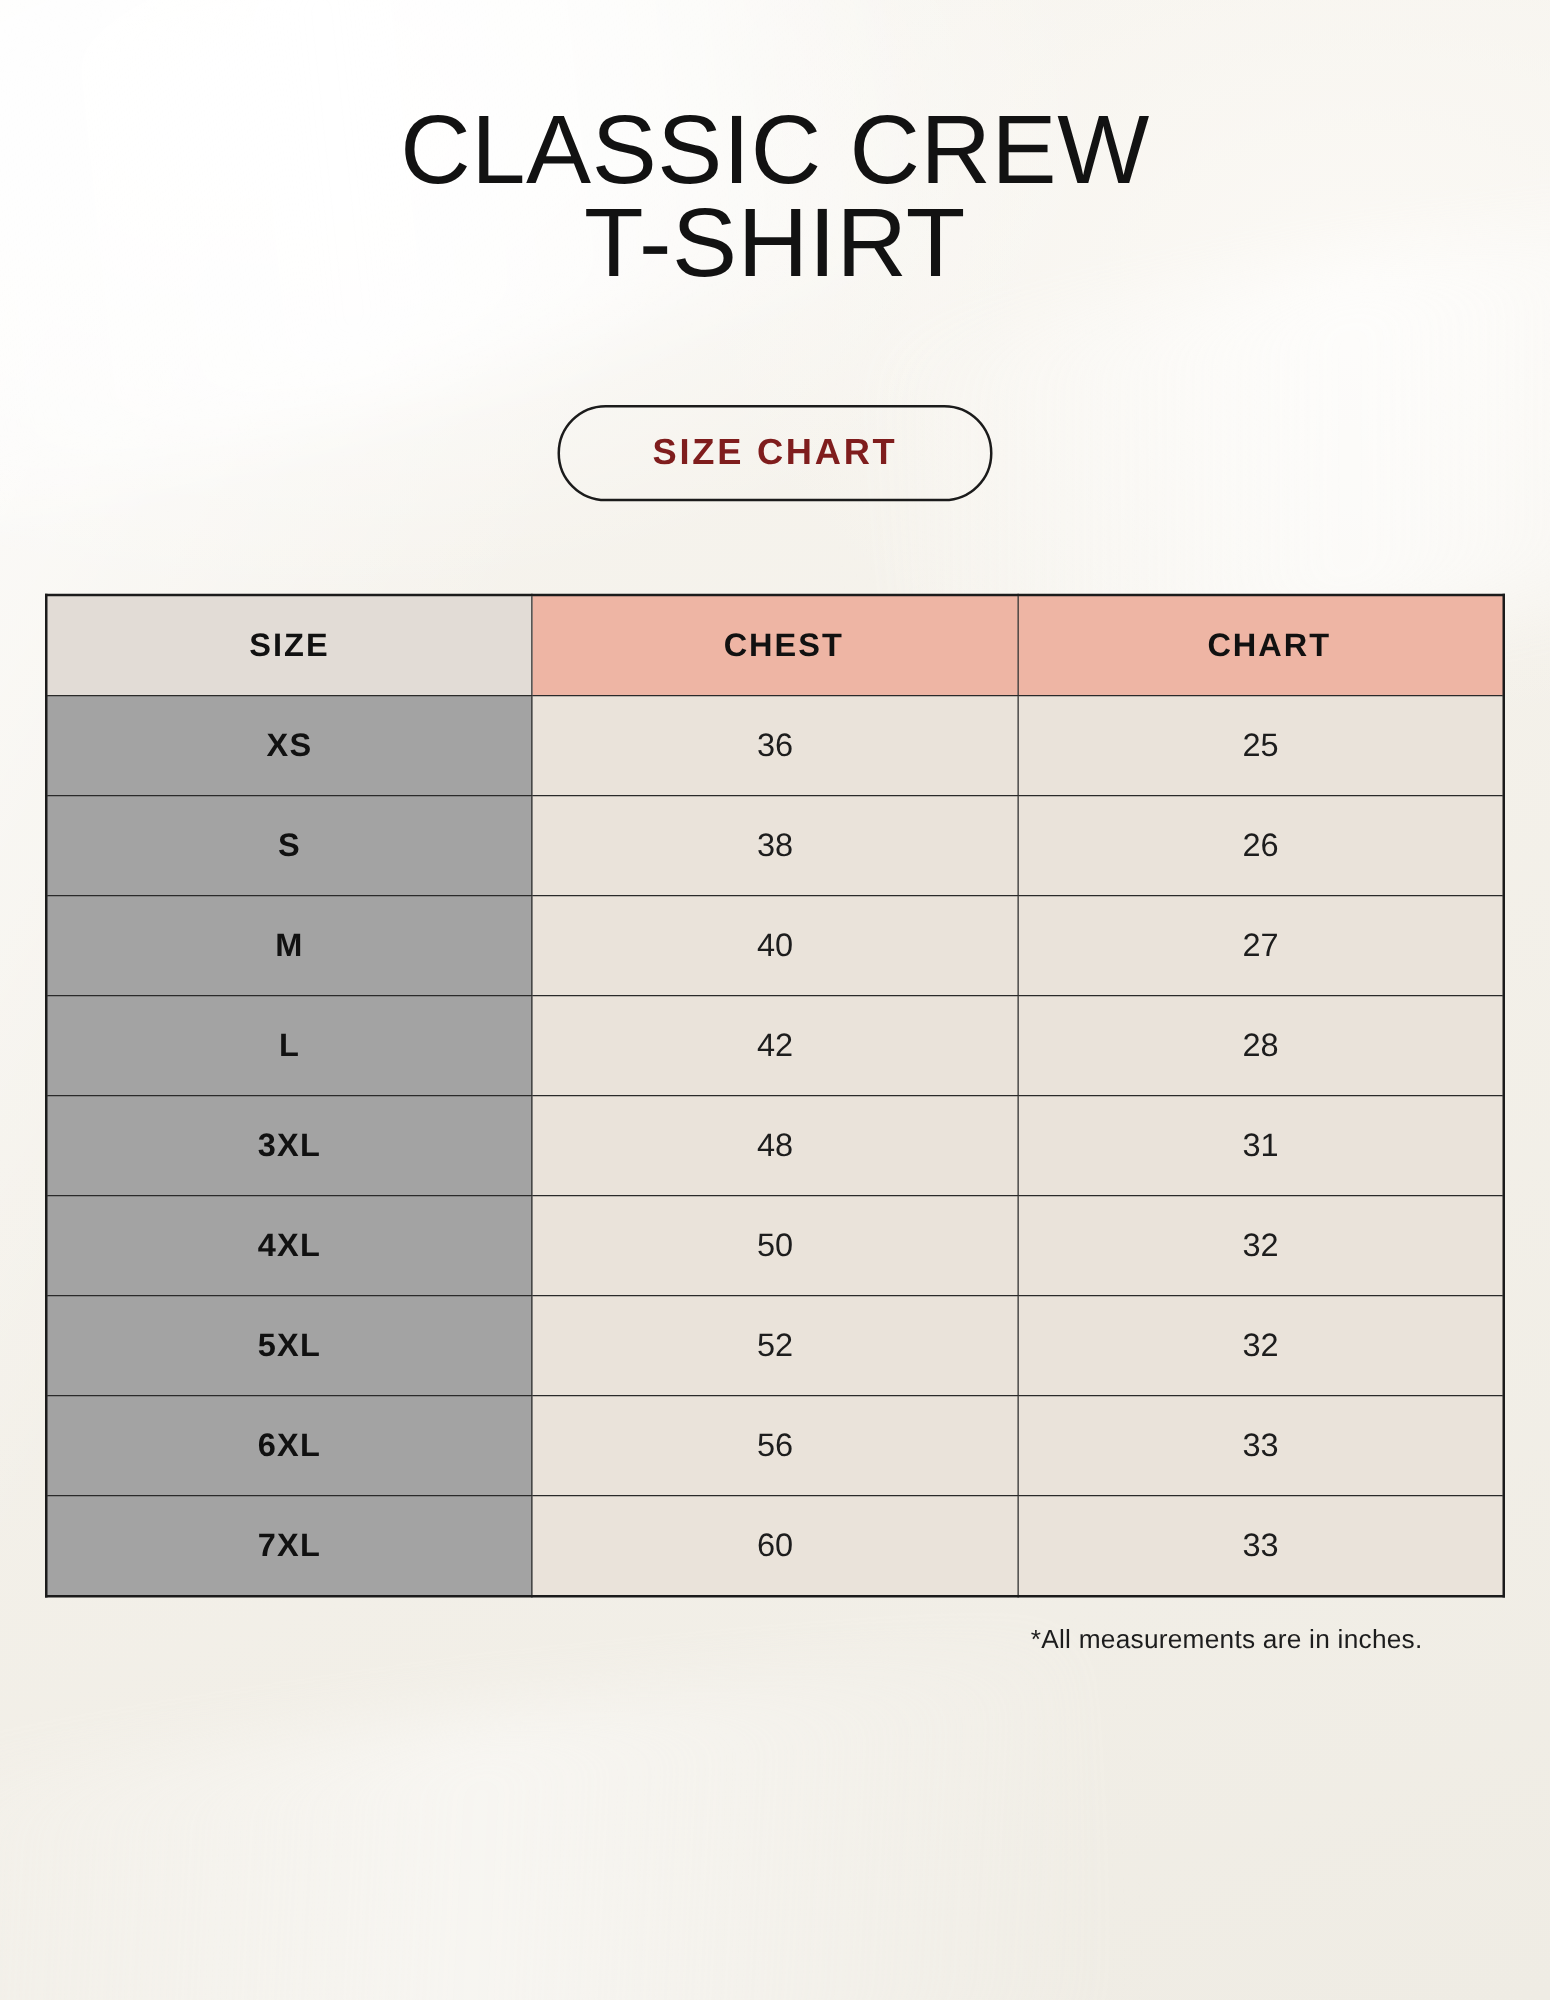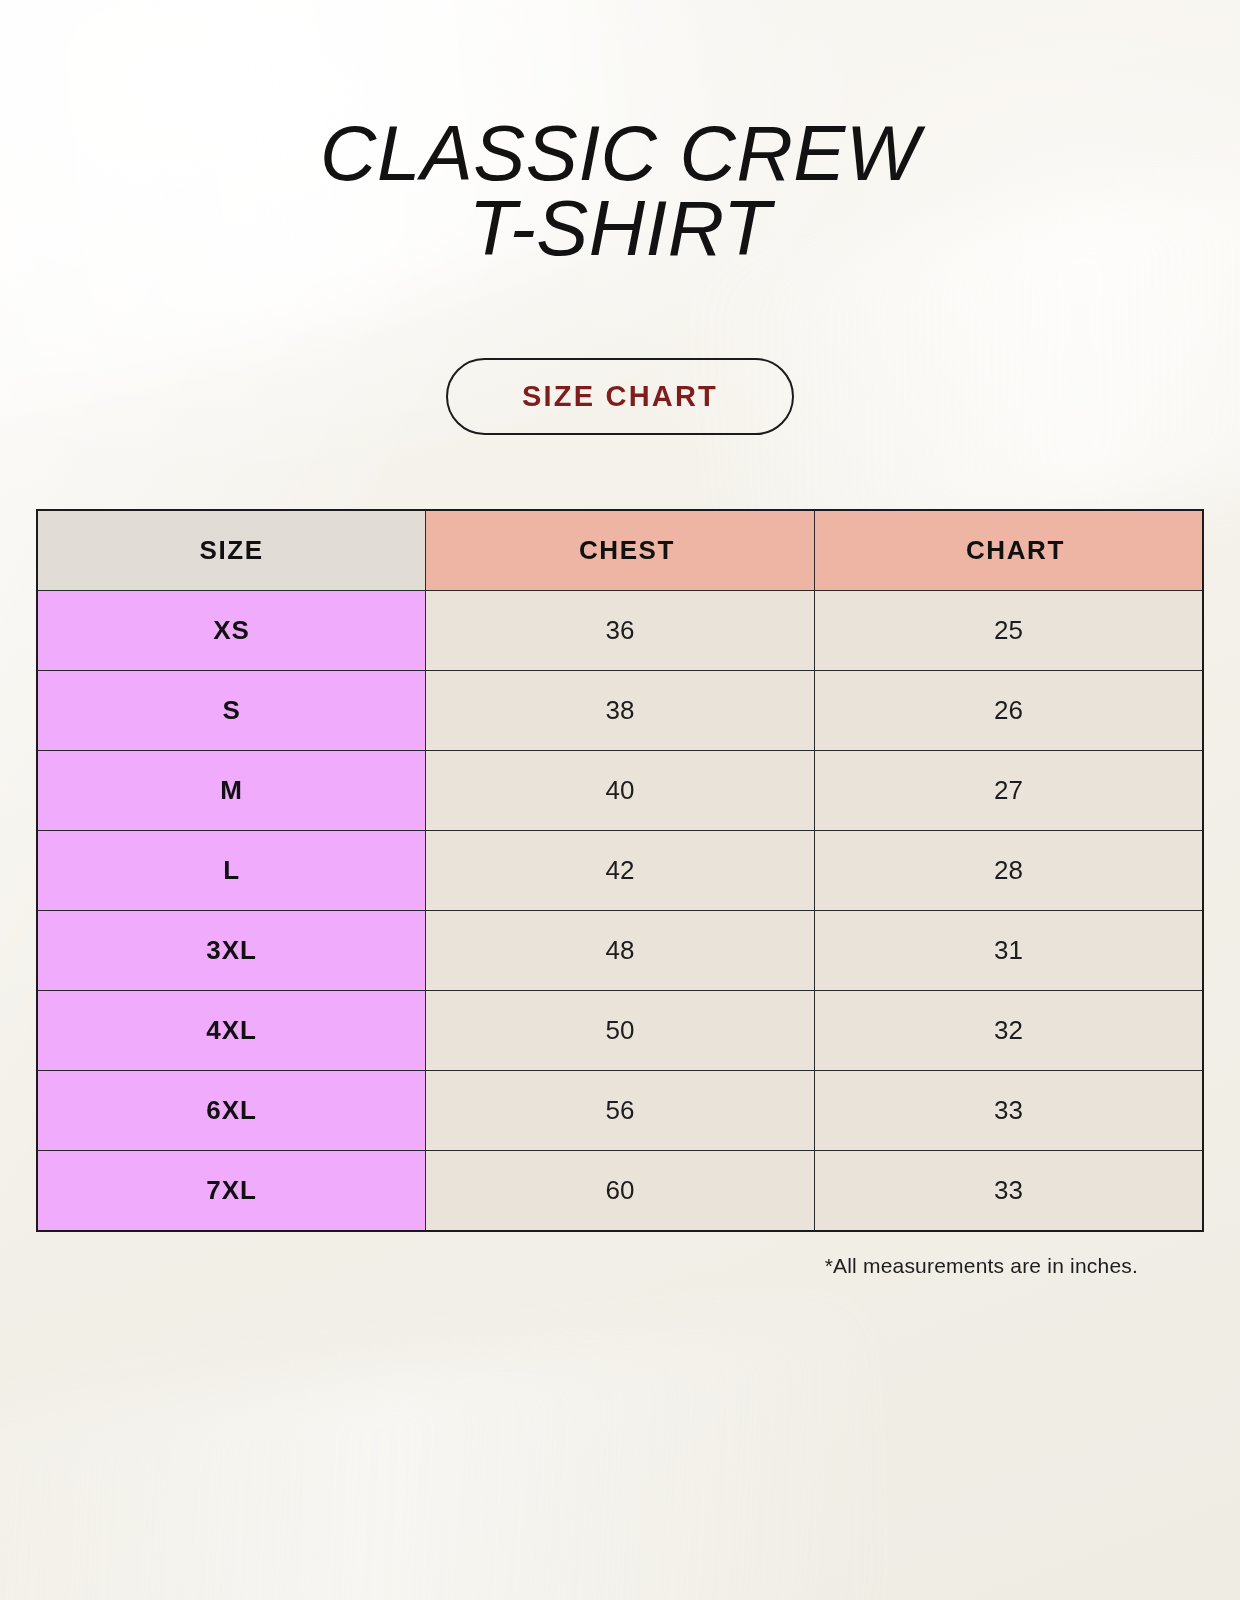--- a/index.html
+++ b/index.html
@@ -40,27 +40,26 @@
   .page {
     position: relative;
     width: 1240px;
     height: 1600px;
     box-sizing: border-box;
   }
 
   .title {
     text-align: center;
     margin: 0;
-    padding-top: 116px;
+    padding-top: 82px;
     font-size: 78px;
     line-height: 0.96;
     font-weight: 400;
     letter-spacing: 0.5px;
     color: #121212;
-    font-style: italic;
   }
   .title .line {
     display: block;
   }
 
   .badge-wrap {
     display: flex;
     justify-content: center;
     margin-top: 92px;
   }
@@ -98,21 +97,21 @@
     letter-spacing: 1.6px;
   }
   th.head-size {
     background: #e2dcd6;
   }
   th.head-measure {
     background: #eeb5a4;
     padding-left: 15px;
   }
   td.cell-size {
-    background: #f0abfc;
+    background: #a3a3a3;
     font-size: 26px;
     font-weight: 700;
     letter-spacing: 1px;
   }
   td.cell-value {
     background: #eae3da;
     font-size: 26px;
     font-weight: 400;
     color: #1d1d1d;
   }
@@ -180,20 +179,25 @@
           <td class="cell-size">3XL</td>
           <td class="cell-value">48</td>
           <td class="cell-value">31</td>
         </tr>
         <tr>
           <td class="cell-size">4XL</td>
           <td class="cell-value">50</td>
           <td class="cell-value">32</td>
         </tr>
         <tr>
+          <td class="cell-size">5XL</td>
+          <td class="cell-value">52</td>
+          <td class="cell-value">32</td>
+        </tr>
+        <tr>
           <td class="cell-size">6XL</td>
           <td class="cell-value">56</td>
           <td class="cell-value">33</td>
         </tr>
         <tr>
           <td class="cell-size">7XL</td>
           <td class="cell-value">60</td>
           <td class="cell-value">33</td>
         </tr>
       </tbody>

